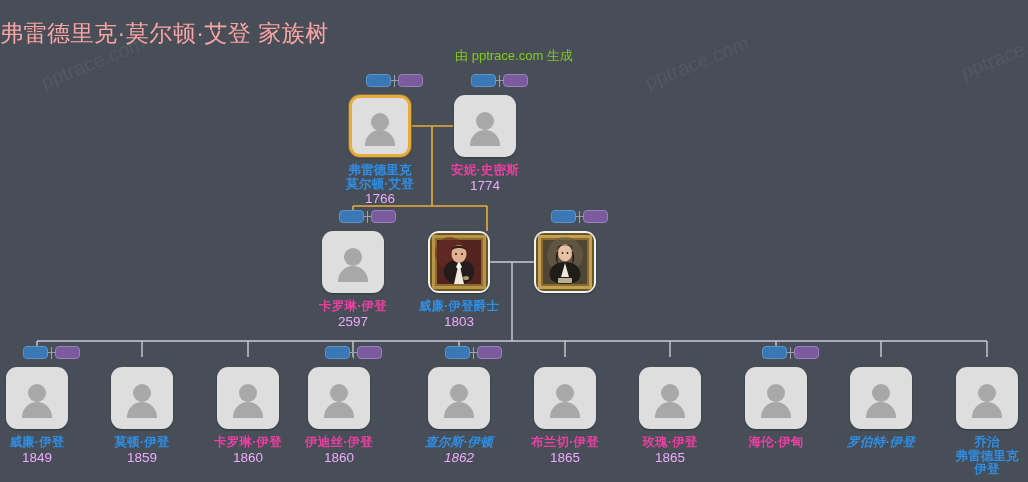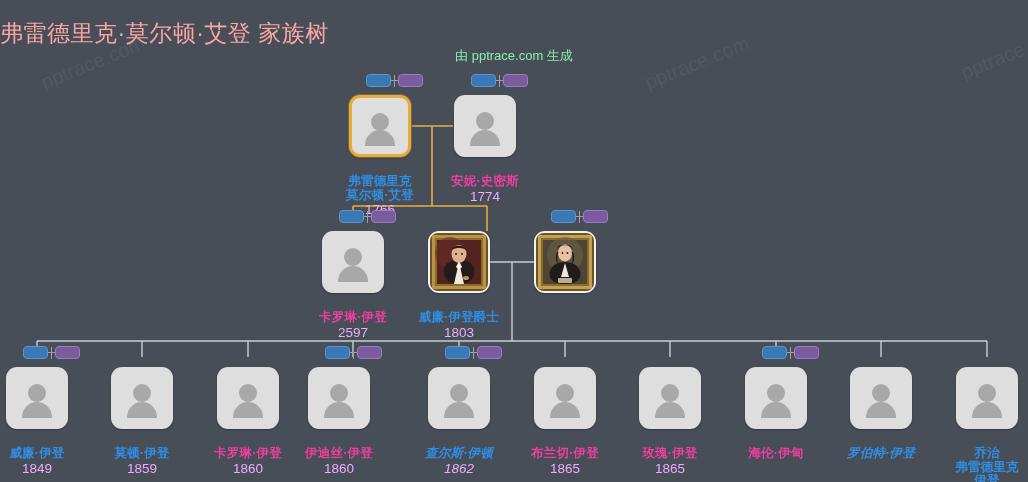--- a/index.html
+++ b/index.html
@@ -30,21 +30,21 @@
     position:absolute;left:0;right:0;top:18px;
     text-align:left;
     color:#fca5a5;
     font-size:23px;
     letter-spacing:.5px;
     white-space:nowrap;
   }
   .subtitle{
     position:absolute;left:0;right:0;top:47px;
     text-align:center;
-    color:#86efac;
+    color:#84cc16;
     font-size:13px;
     white-space:nowrap;
   }
 
   
   #links{position:absolute;left:0;top:0;width:1028px;height:482px;}
 
   
   .node{position:absolute;width:120px;margin-left:-60px;text-align:center;}
   .card{
@@ -65,21 +65,21 @@
     position:absolute;left:50%;top:27%;width:18px;height:18px;margin-left:-9px;
     border-radius:50%;background:#a8a8a8;
   }
   .avatar .body{
     position:absolute;left:50%;top:57%;width:30px;height:16px;margin-left:-15px;
     background:#a8a8a8;border-radius:15px 15px 0 0;
   }
   .pic{width:100%;height:100%;display:block;border-radius:8px;}
 
   .nm{
-    margin-top:18px;
+    margin-top:7px;
     font-size:12.5px;font-weight:bold;
     line-height:13.5px;
     letter-spacing:.2px;
   }
   .nm.m{color:#2f8ee5;}
   .nm.f{color:#ec3fa0;}
   .yr{color:#f0abfc;font-size:13.5px;line-height:15px;}
 
   
   .badges{position:absolute;width:60px;height:14px;margin-left:-14px;}

